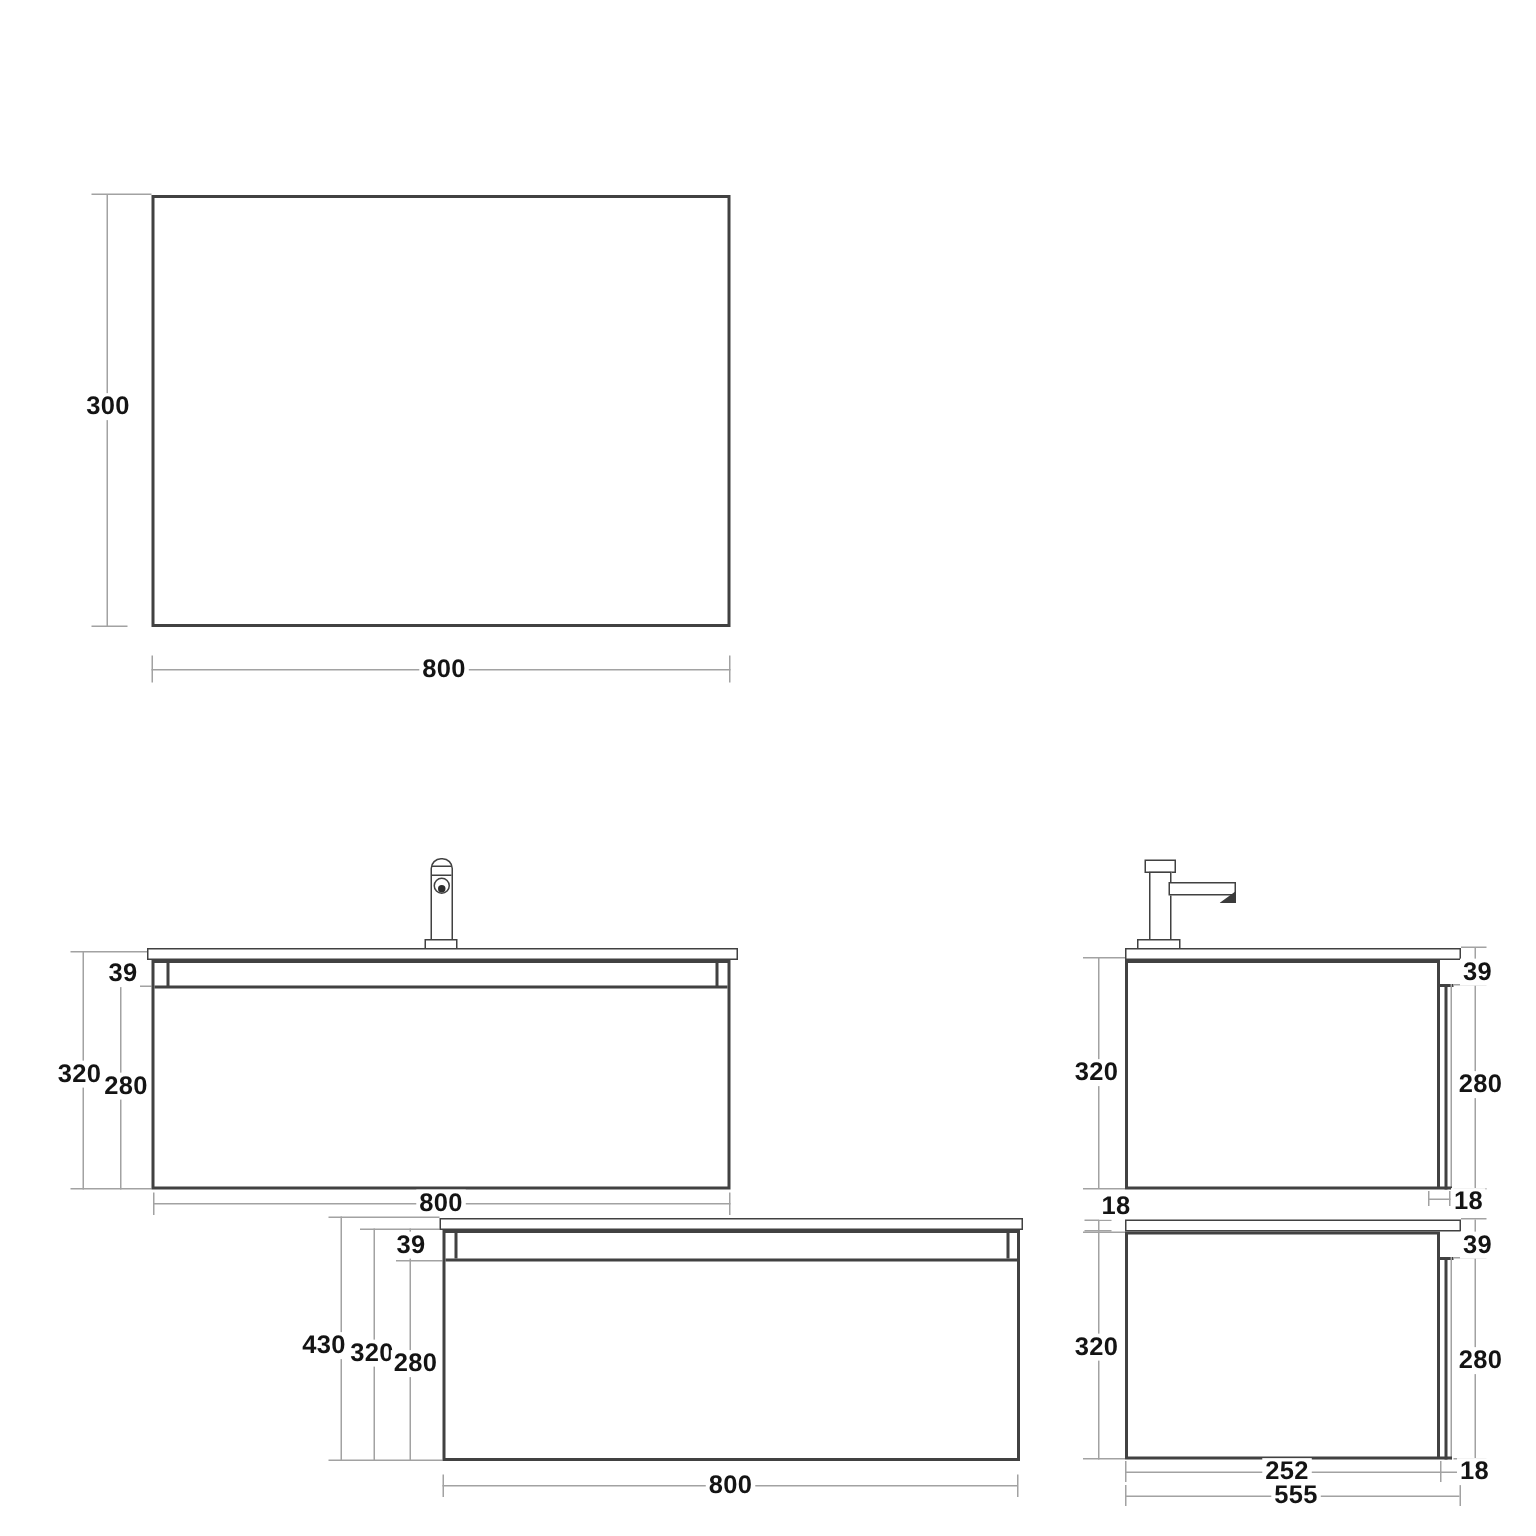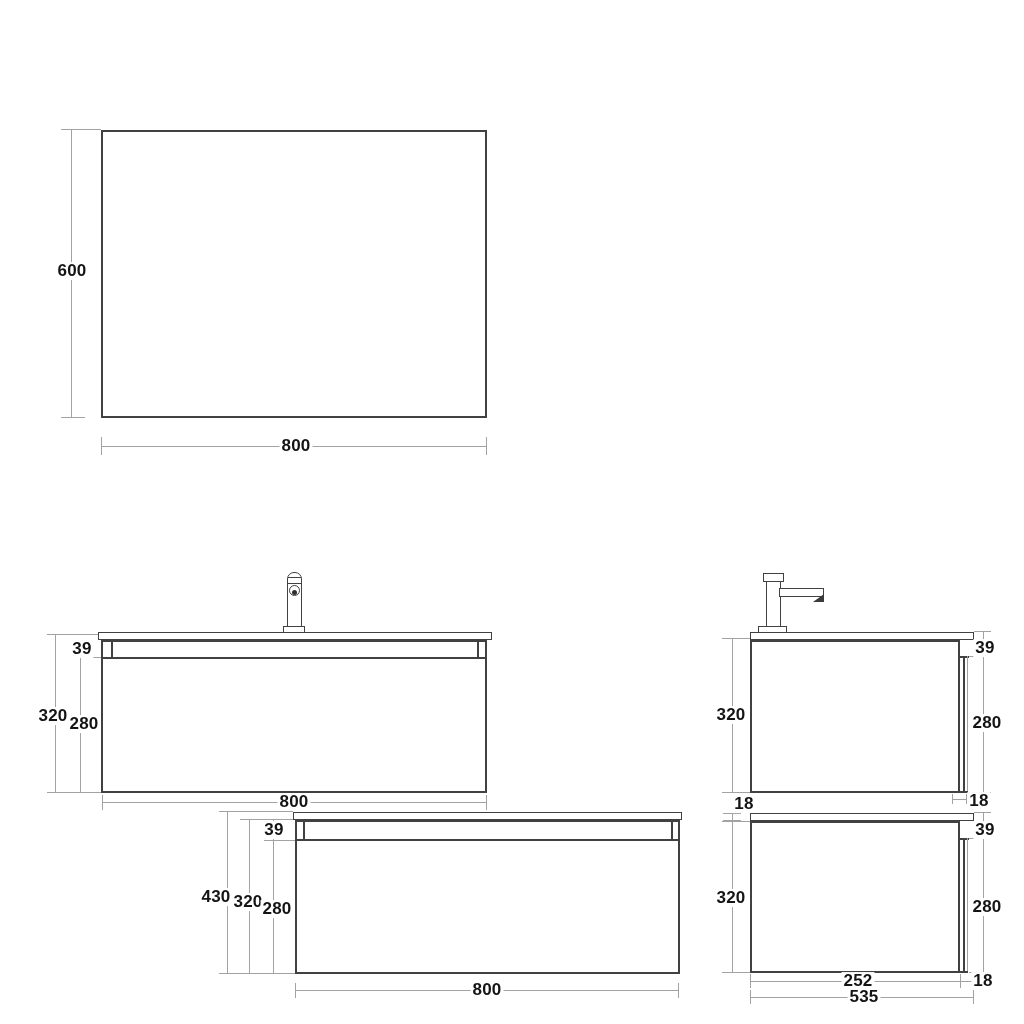--- a/index.html
+++ b/index.html
@@ -38,21 +38,21 @@
 
     <i class="g" style="left:71px; top:130px; width:1px; height:288px;"></i>
     <i class="g" style="left:61px; top:129px; width:40px; height:1px;"></i>
     <i class="g" style="left:61px; top:417px; width:24px; height:1px;"></i>
     <i class="g" style="left:101px; top:446px; width:386px; height:1px;"></i>
     <i class="g" style="left:101px; top:437px; width:1px; height:18px;"></i>
     <i class="g" style="left:486px; top:437px; width:1px; height:18px;"></i>
 
     <div class="ob" style="left:101px; top:130px; width:386px; height:288px;"></div>
 
-    <span class="lbl" style="left:72px; top:271px;">600</span>
+    <span class="lbl" style="left:72px; top:271px;">300</span>
     <span class="lbl" style="left:296px; top:446px;">800</span>
   </section>
 
   <section>
     
     <span>
       <div class="tb" style="left:287px; top:572px; width:15px; height:56px; border-radius:7px 7px 0 0;"></div>
       <i class="e" style="left:288px; top:577px; width:13px; height:1px;"></i>
       <i class="e" style="left:288px; top:583px; width:13px; height:1px;"></i>
       <div class="ring" style="left:289px; top:585px; width:11px; height:11px;"></div>
@@ -173,17 +173,17 @@
     <i class="g" style="left:960px; top:974px; width:1px; height:14px;"></i>
     <i class="g" style="left:973px; top:974px; width:1px; height:14px;"></i>
     <i class="g" style="left:750px; top:997px; width:223px; height:1px;"></i>
     <i class="g" style="left:750px; top:990px; width:1px; height:14px;"></i>
     <i class="g" style="left:973px; top:990px; width:1px; height:14px;"></i>
 
     <span class="lbl" style="left:731px; top:898px;">320</span>
     <span class="lbl" style="left:985px; top:830px;">39</span>
     <span class="lbl" style="left:987px; top:907px;">280</span>
     <span class="lbl" style="left:858px; top:981px;">252</span>
-    <span class="lbl" style="left:864px; top:997px;">535</span>
+    <span class="lbl" style="left:864px; top:997px;">555</span>
     <span class="lbl" style="left:983px; top:981px;">18</span>
   </section>
 
 </div>
 
 </body></html>

